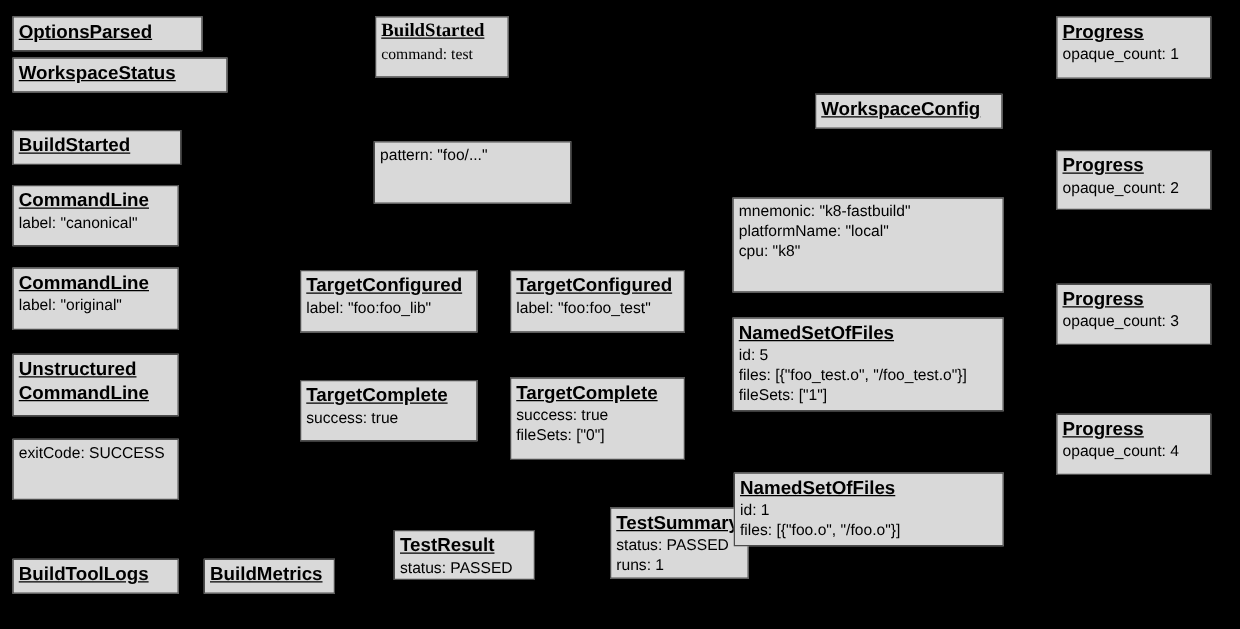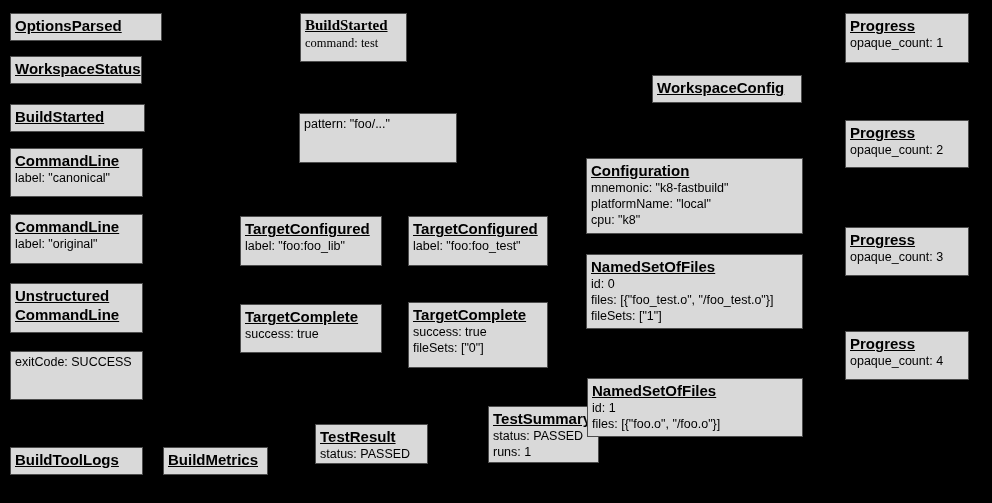--- a/index.html
+++ b/index.html
@@ -34,21 +34,21 @@
 </style>
 </head>
 <body>
 
 <div>
 
   <div class="node" style="left:10px; top:13px; width:152px; height:28px;">
     <div class="t">OptionsParsed</div>
   </div>
 
-  <div class="node" style="left:10px; top:56px; width:132px; height:28px;">
+  <div class="node" style="left:10px; top:46px; width:172px; height:28px;">
     <div class="t">WorkspaceStatus</div>
   </div>
 
   <div class="node" style="left:10px; top:104px; width:135px; height:28px;">
     <div class="t">BuildStarted</div>
   </div>
 
   <div class="node" style="left:10px; top:148px; width:133px; height:49px;">
     <div class="t">CommandLine</div>
     <div class="a">label: "canonical"</div>
@@ -115,29 +115,28 @@
     <div class="t">TestSummary</div>
     <div class="a">status: PASSED</div>
     <div class="a">runs: 1</div>
   </div>
 
   <div class="node" style="left:652px; top:75px; width:150px; height:28px;">
     <div class="t">WorkspaceConfig</div>
   </div>
 
   <div class="node" style="left:586px; top:158px; width:217px; height:76px;">
-    <div class="t">Configuration</div>
     <div class="a">mnemonic: "k8-fastbuild"</div>
     <div class="a">platformName: "local"</div>
     <div class="a">cpu: "k8"</div>
   </div>
 
   <div class="node" style="left:586px; top:254px; width:217px; height:75px;">
     <div class="t">NamedSetOfFiles</div>
-    <div class="a">id: 0</div>
+    <div class="a">id: 5</div>
     <div class="a">files: [{"foo_test.o", "/foo_test.o"}]</div>
     <div class="a">fileSets: ["1"]</div>
   </div>
 
   <div class="node" style="left:587px; top:378px; width:216px; height:59px;">
     <div class="t">NamedSetOfFiles</div>
     <div class="a">id: 1</div>
     <div class="a">files: [{"foo.o", "/foo.o"}]</div>
   </div>
 

